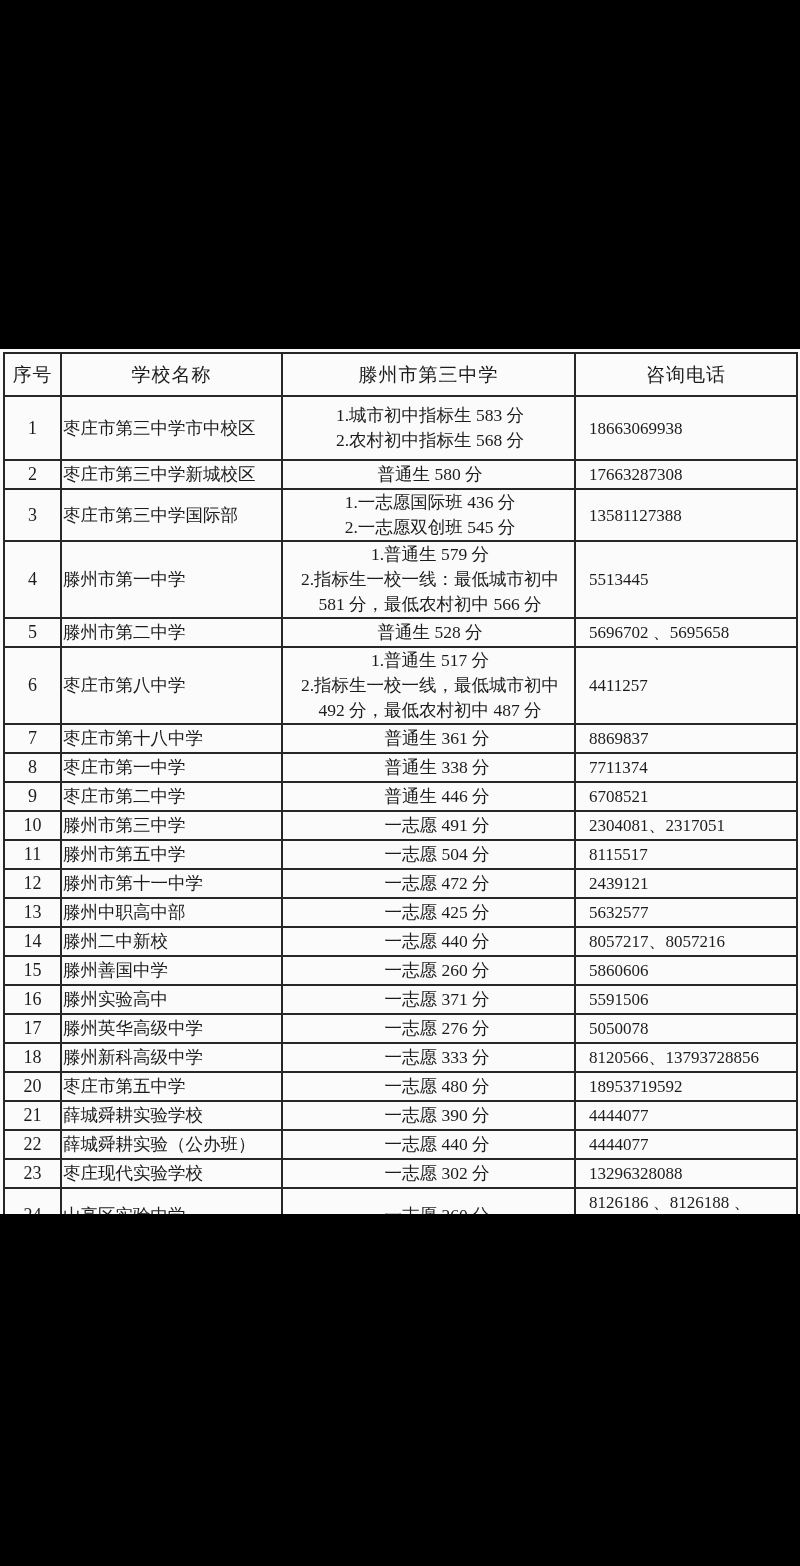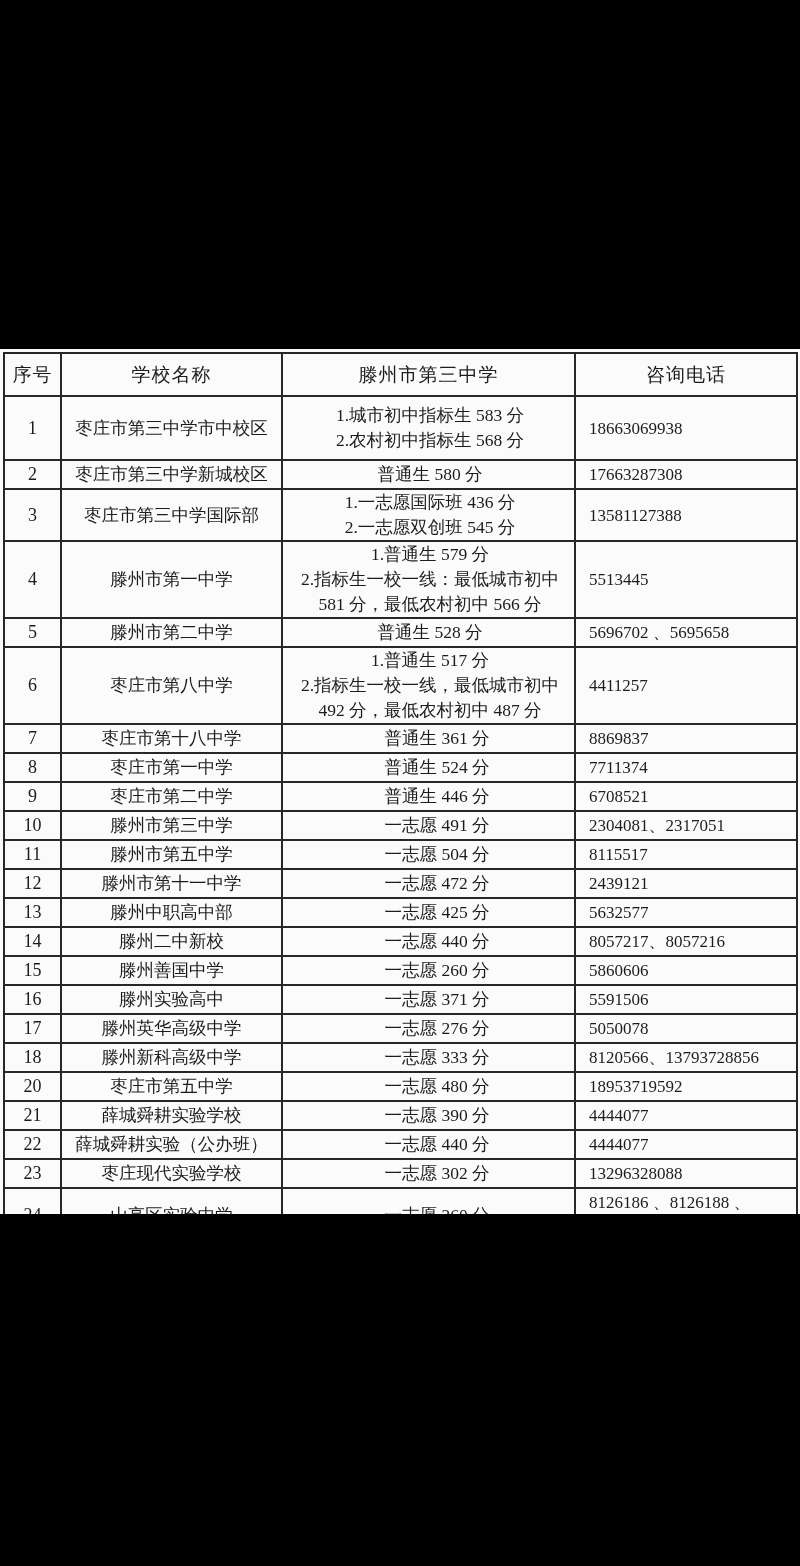--- a/index.html
+++ b/index.html
@@ -57,21 +57,20 @@
   }
   td {
     font-size: 17.5px;
     line-height: 25px;
   }
   .cell-no {
     text-align: center;
     font-size: 18px;
   }
   .cell-school {
-    text-align: center;
   }
   .cell-score {
     white-space: pre-line;
     padding: 0 4px 0 7px;
   }
   .cell-score.score-left   { text-align: center; }
   .cell-score.score-center { text-align: center; padding-left: 21px; }
   .cell-phone {
     white-space: pre;
     text-align: left;
@@ -144,21 +143,21 @@
           </tr>
           <tr style="height: 26px;">
             <td class="cell-no">7</td>
             <td class="cell-school">枣庄市第十八中学</td>
             <td class="cell-score score-center">普通生 361 分</td>
             <td class="cell-phone">8869837</td>
           </tr>
           <tr style="height: 26px;">
             <td class="cell-no">8</td>
             <td class="cell-school">枣庄市第一中学</td>
-            <td class="cell-score score-center">普通生 524 分</td>
+            <td class="cell-score score-center">普通生 338 分</td>
             <td class="cell-phone">7711374</td>
           </tr>
           <tr style="height: 26px;">
             <td class="cell-no">9</td>
             <td class="cell-school">枣庄市第二中学</td>
             <td class="cell-score score-center">普通生 446 分</td>
             <td class="cell-phone">6708521</td>
           </tr>
           <tr style="height: 26px;">
             <td class="cell-no">10</td>

